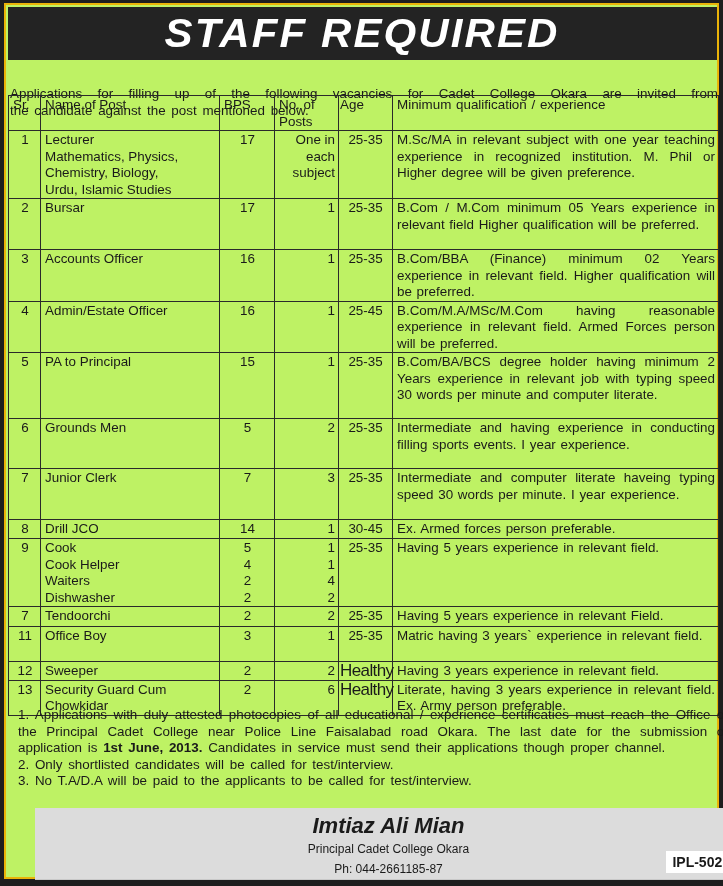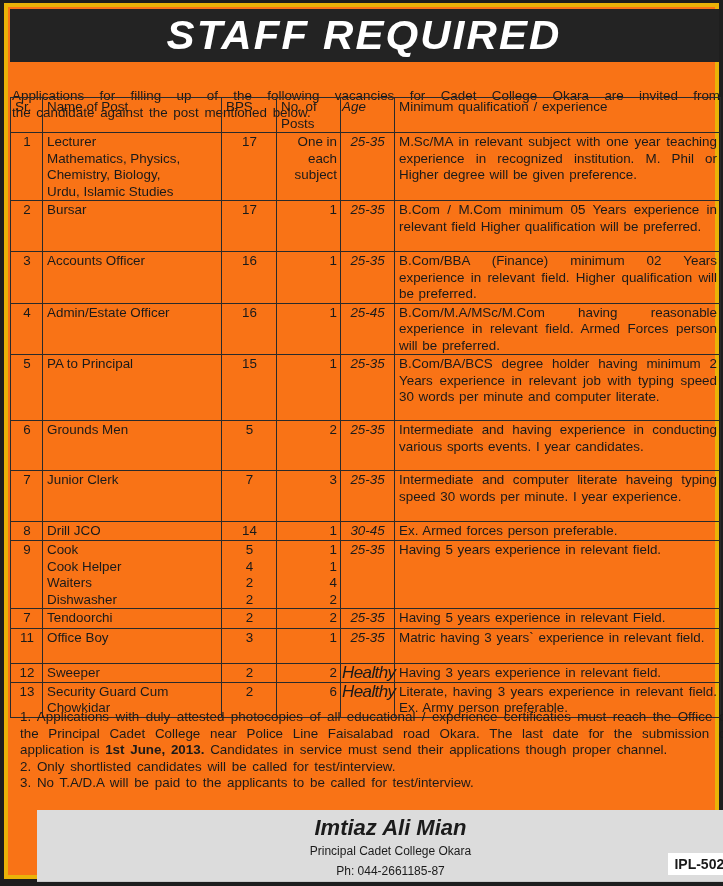--- a/index.html
+++ b/index.html
@@ -1,20 +1,20 @@
 <!DOCTYPE html>
 <html><head>
 <meta charset="utf-8">
 <style>
   * { box-sizing: border-box; margin: 0; padding: 0; }
   html, body { width: 723px; height: 886px; background: #1e1e1e; overflow: hidden; }
   body { font-family: "Liberation Sans", sans-serif; color: #1a1a1a; }
   .frame {
     position: absolute; left: 4px; top: 3px; width: 715px; height: 876px;
-    background: #f97316; border: 4px solid #eab308;
+    background: #bef264; border: 2px solid #eab308;
   }
   .header {
     position: absolute; left: 2px; top: 2px; width: 709px; height: 53px;
     background: #232323; display: flex; align-items: center; justify-content: center;
   }
   .header-title {
     font-family: "Liberation Sans", sans-serif; font-weight: bold; font-style: italic;
     color: #ffffff; font-size: 40px; letter-spacing: 2px; transform: scaleX(1.05);
   }
   .intro {
@@ -29,21 +29,21 @@
     table-layout: fixed;
   }
   table.posts th, table.posts td {
     border: 1px solid #2a2a2a; vertical-align: top; padding: 1px 3px 0 4px;
   }
   table.posts th { font-weight: normal; text-align: left; height: 34px; }
   .c-sr { width: 32px; text-align: center; }
   .c-name { width: 179px; text-align: left; }
   .c-bps { width: 55px; text-align: center; }
   .c-posts { width: 64px; text-align: right; }
-  .c-age { width: 54px; text-align: center; padding-left: 1px !important; padding-right: 1px !important; font-style: italic; }
+  .c-age { width: 54px; text-align: center; padding-left: 1px !important; padding-right: 1px !important; }
   .c-qual { text-align: justify; text-align-last: left; word-spacing: 1px; }
   td.c-name, td.c-qual { text-align: justify; }
   .line { display: block; }
   .healthy { font-size: 17px; letter-spacing: -0.6px; }
   .notes {
     position: absolute; left: 12px; top: 702px; width: 710px;
     font-size: 13.4px; line-height: 16.6px; text-align: justify; word-spacing: 2px;
   }
   .notes p { margin: 0; }
   .notes b { font-weight: bold; }
@@ -172,21 +172,21 @@
           <td class="c-name">
             <span class="line">Grounds Men</span>
           </td>
           <td class="c-bps">
             <span class="line">5</span>
           </td>
           <td class="c-posts">
             <span class="line">2</span>
           </td>
           <td class="c-age">25-35</td>
-          <td class="c-qual">Intermediate and having experience in conducting various sports events. I year candidates.</td>
+          <td class="c-qual">Intermediate and having experience in conducting filling sports events. I year experience.</td>
         </tr>
         <tr style="height: 51px;">
           <td class="c-sr">7</td>
           <td class="c-name">
             <span class="line">Junior Clerk</span>
           </td>
           <td class="c-bps">
             <span class="line">7</span>
           </td>
           <td class="c-posts">

